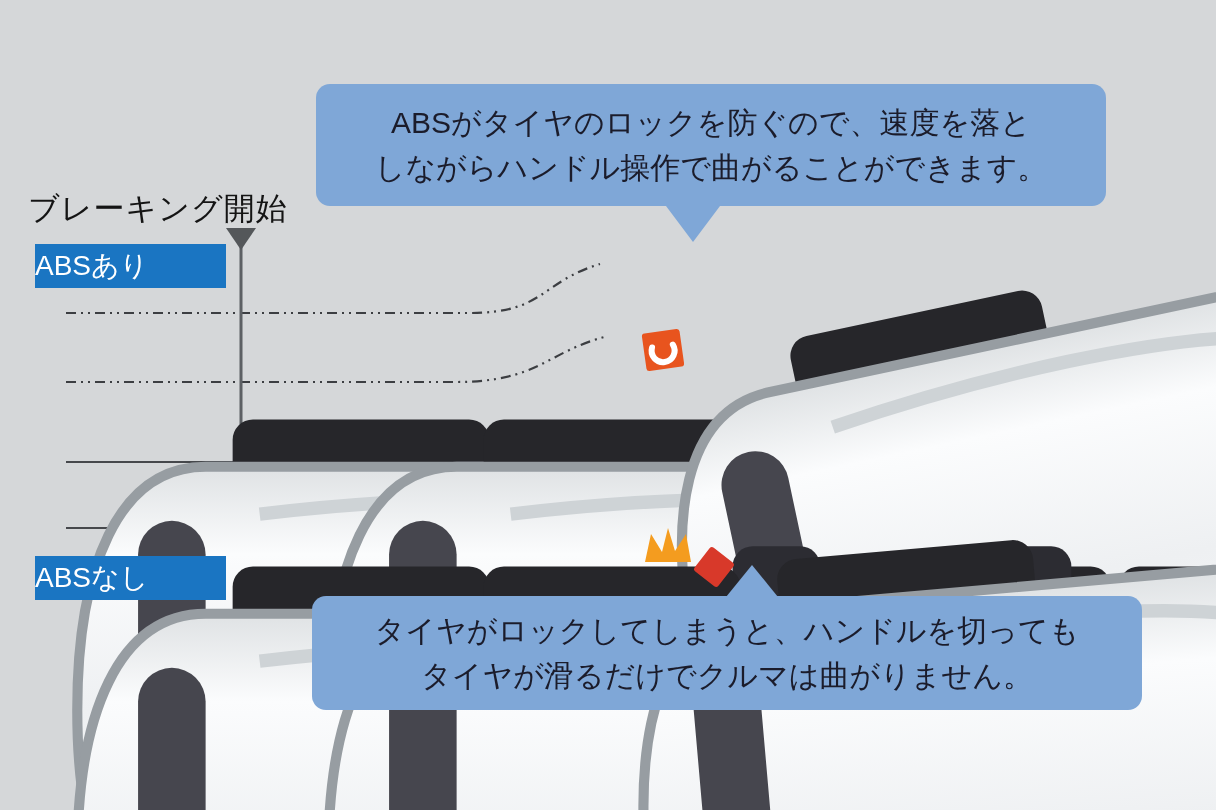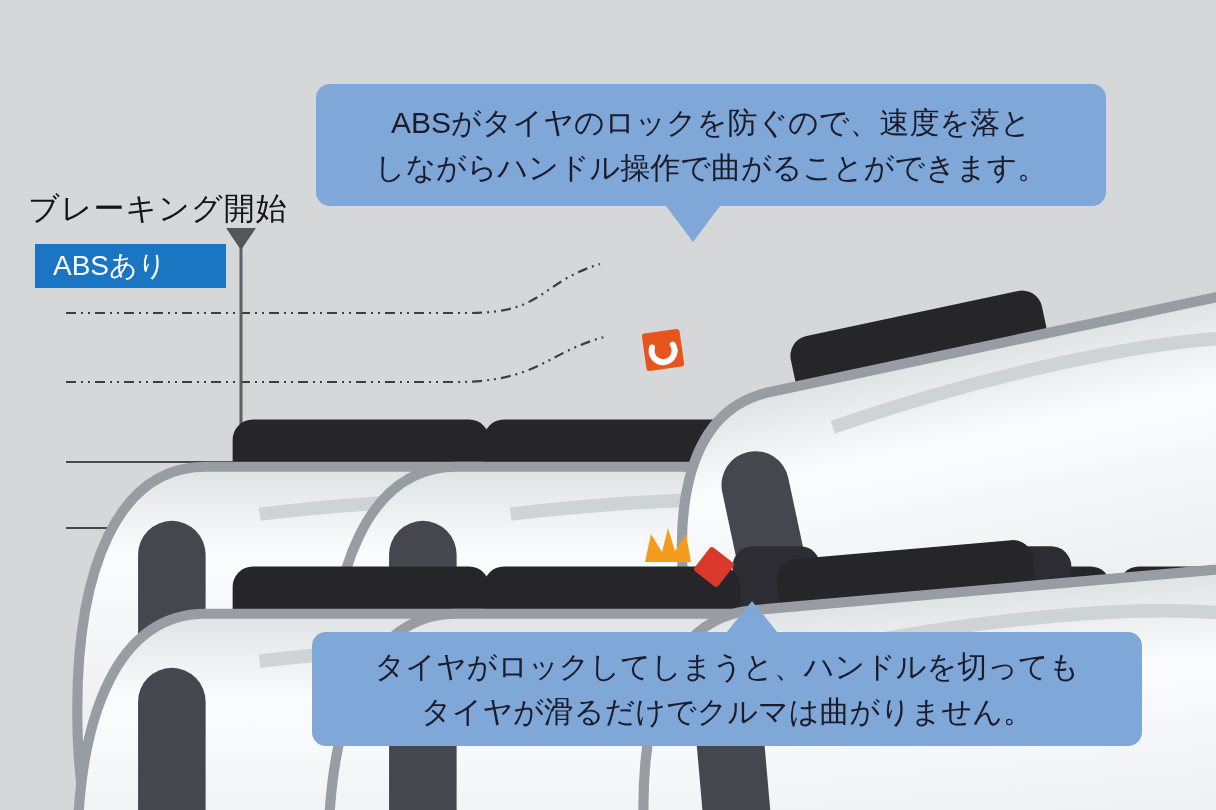--- a/index.html
+++ b/index.html
@@ -22,21 +22,21 @@
   .bubble-text{
     color:#1b1c2b;
     font-size:30px;
     line-height:1.5;
     text-align:center;
     white-space:pre-line;
     width:100%;
     padding:0 12px;
   }
   #bubble-top{left:316px;top:84px;width:790px;height:122px;}
-  #bubble-bottom{left:312px;top:632px;width:830px;height:114px;}
+  #bubble-bottom{left:312px;top:596px;width:830px;height:114px;}
 
   .tail{position:absolute;width:0;height:0;}
   #tail-top{
     left:350px;top:121px;
     border-left:27px solid transparent;
     border-right:27px solid transparent;
     border-top:36px solid #7fa7d7;
   }
   #tail-bottom{
     left:414px;top:-31px;
@@ -45,21 +45,20 @@
     border-bottom:32px solid #7fa7d7;
   }
 
   .row-label{
     position:absolute;
     background:#1a75c2;
     color:#ffffff;
     width:191px;height:44px;
     line-height:44px;
     font-size:28px;
-    padding-left:18px;
     box-sizing:border-box;
     z-index:4;
   }
   #label-abs-on{left:35px;top:244px;}
   #label-abs-off{left:35px;top:556px;}
 
   #braking-start{
     position:absolute;
     left:28px;top:164px;
     font-size:31px;
@@ -132,20 +131,21 @@
 
     <polygon points="645,562 651,534 662,552 668,528 675,551 686,534 691,562" fill="#f49c1f"></polygon>
     <g transform="translate(714,567) rotate(38)">
       <rect x="-15" y="-15" width="30" height="30" rx="3" fill="#d8392a"></rect>
     </g>
   </svg>
 
   <div id="braking-start">ブレーキング開始</div>
 
   <div id="label-abs-on" class="row-label">ABSあり</div>
+  <div id="label-abs-off" class="row-label">ABSなし</div>
 
   <div id="bubble-top" class="bubble">
     <div class="bubble-text">ABSがタイヤのロックを防ぐので、速度を落と
 しながらハンドル操作で曲がることができます。</div>
     <div id="tail-top" class="tail" style="top:100%;"></div>
   </div>
 
   <div id="bubble-bottom" class="bubble">
     <div class="bubble-text">タイヤがロックしてしまうと、ハンドルを切っても
 タイヤが滑るだけでクルマは曲がりません。</div>

